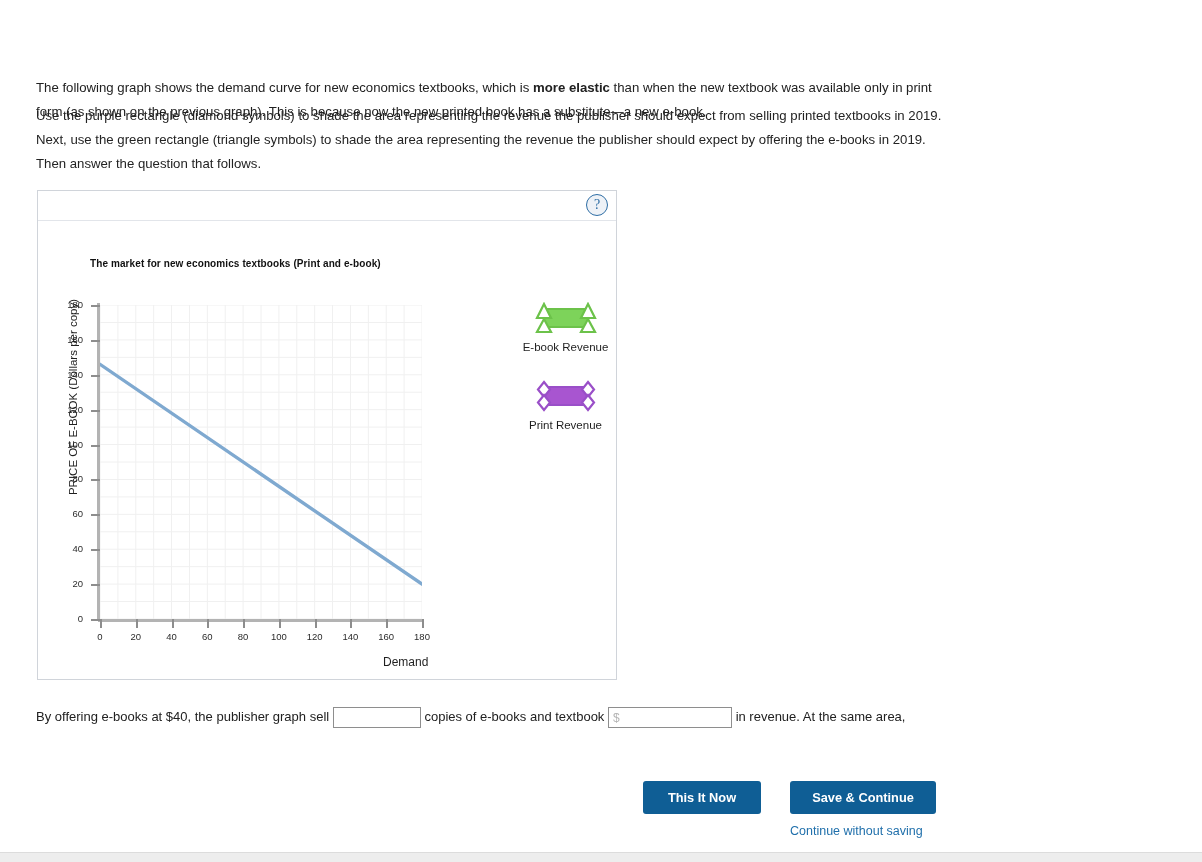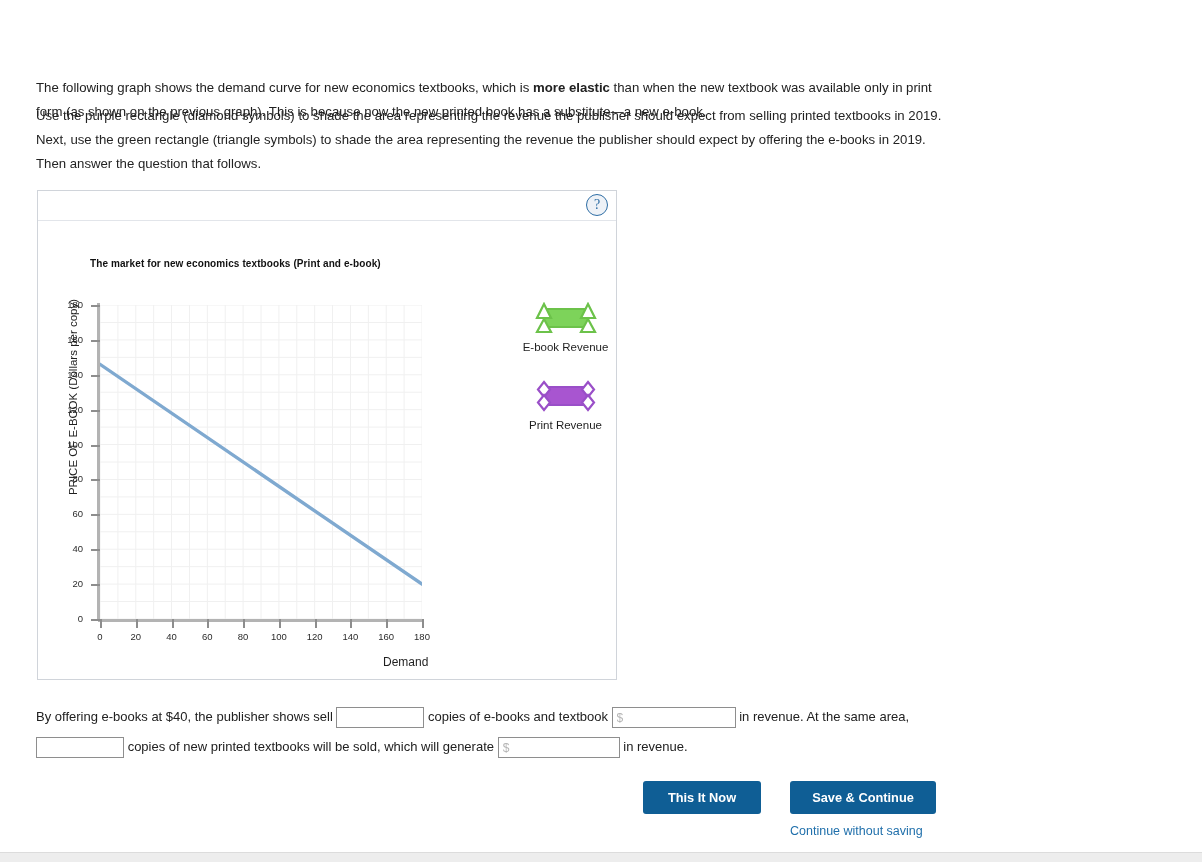--- a/index.html
+++ b/index.html
@@ -368,31 +368,25 @@
           <polygon points="55,15 61,22.5 55,30 49,22.5" fill="#ffffff" stroke="#9a4fc8" stroke-width="2.2"></polygon>
         </svg>
       </div>
       <div class="legend-label">Print Revenue</div>
     </div>
   </div>
 </div>
 
 <div id="answer-block">
   <div class="ans-line">
-    <span>By offering e-books at $40, the publisher shows sell</span>
+    <span>By offering e-books at $40, the publisher graph sell</span>
     <input class="blank blank-qty" type="text" placeholder="" style="">
     <span>copies of e-books and textbook</span>
     <input class="blank blank-rev" type="text" placeholder="$" style="">
     <span>in revenue. At the same area,</span>
   </div>
-  <div class="ans-line">
-    <input class="blank blank-qty" type="text" placeholder="" style="">
-    <span>copies of new printed textbooks will be sold, which will generate</span>
-    <input class="blank blank-rev-wide" type="text" placeholder="$" style="">
-    <span>in revenue.</span>
-  </div>
 </div>
 
 <button id="grade-button">This It Now</button>
 <button id="save-continue-button">Save &amp; Continue</button>
 <a id="continue-without-saving">Continue without saving</a>
 
 <div id="bottom-bar"></div>
 
 </body></html>

